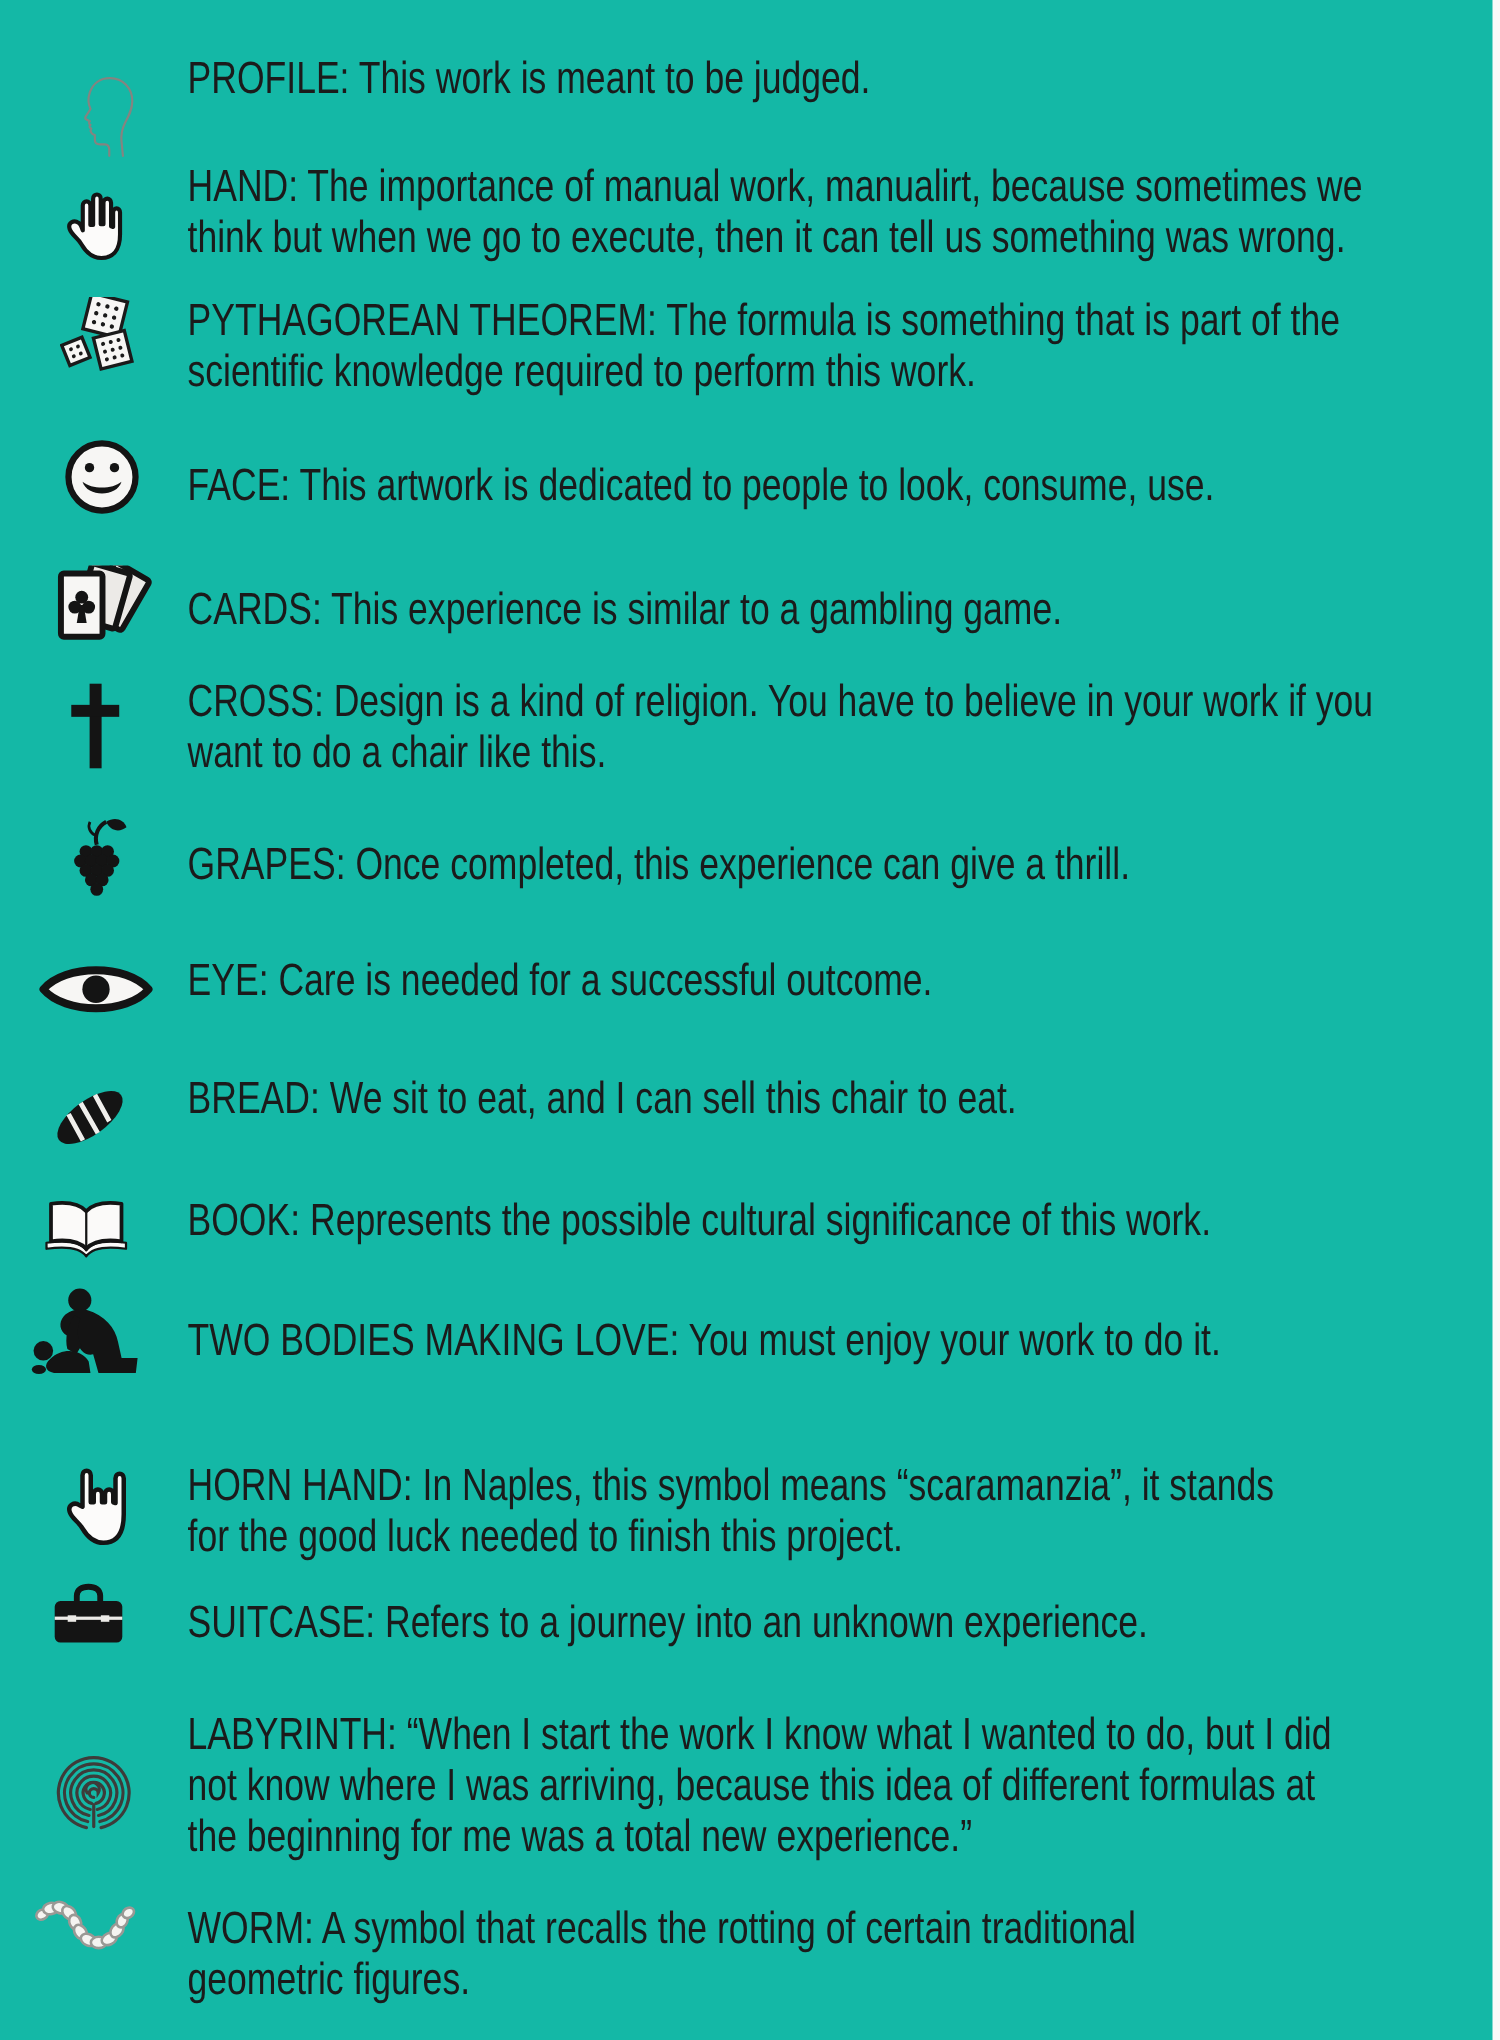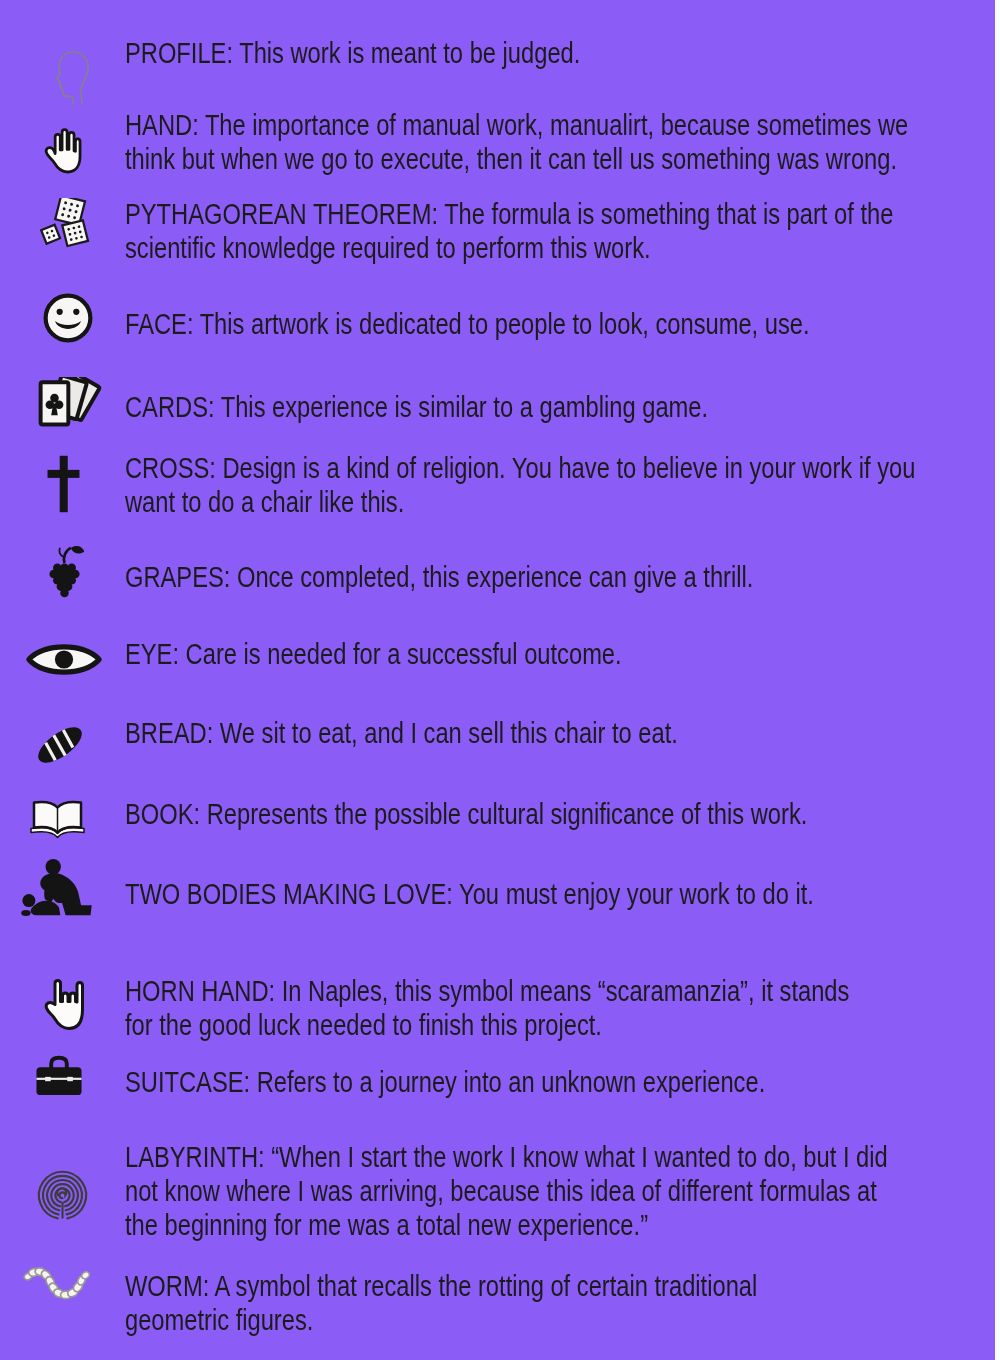--- a/index.html
+++ b/index.html
@@ -1,18 +1,18 @@
 <!DOCTYPE html>
 <html><head>
 <meta charset="utf-8">
 <style>
   html,body{margin:0;padding:0;}
   .page{
     position:relative;width:1000px;height:1360px;
-    background:#8b5cf6;overflow:hidden;
+    background:#14b8a6;overflow:hidden;
     font-family:"Liberation Sans","DejaVu Sans",sans-serif;
   }
   .edge-strip{position:absolute;top:0;right:0;width:5px;height:100%;background:#fafaf9;}
   .icon{position:absolute;}
   .icon svg{display:block;width:100%;height:100%;}
   .txt{
     position:absolute;left:125px;
     font-size:30px;line-height:34px;color:#1b1b1b;
     white-space:pre;
     transform:scaleX(0.79);transform-origin:0 0;

